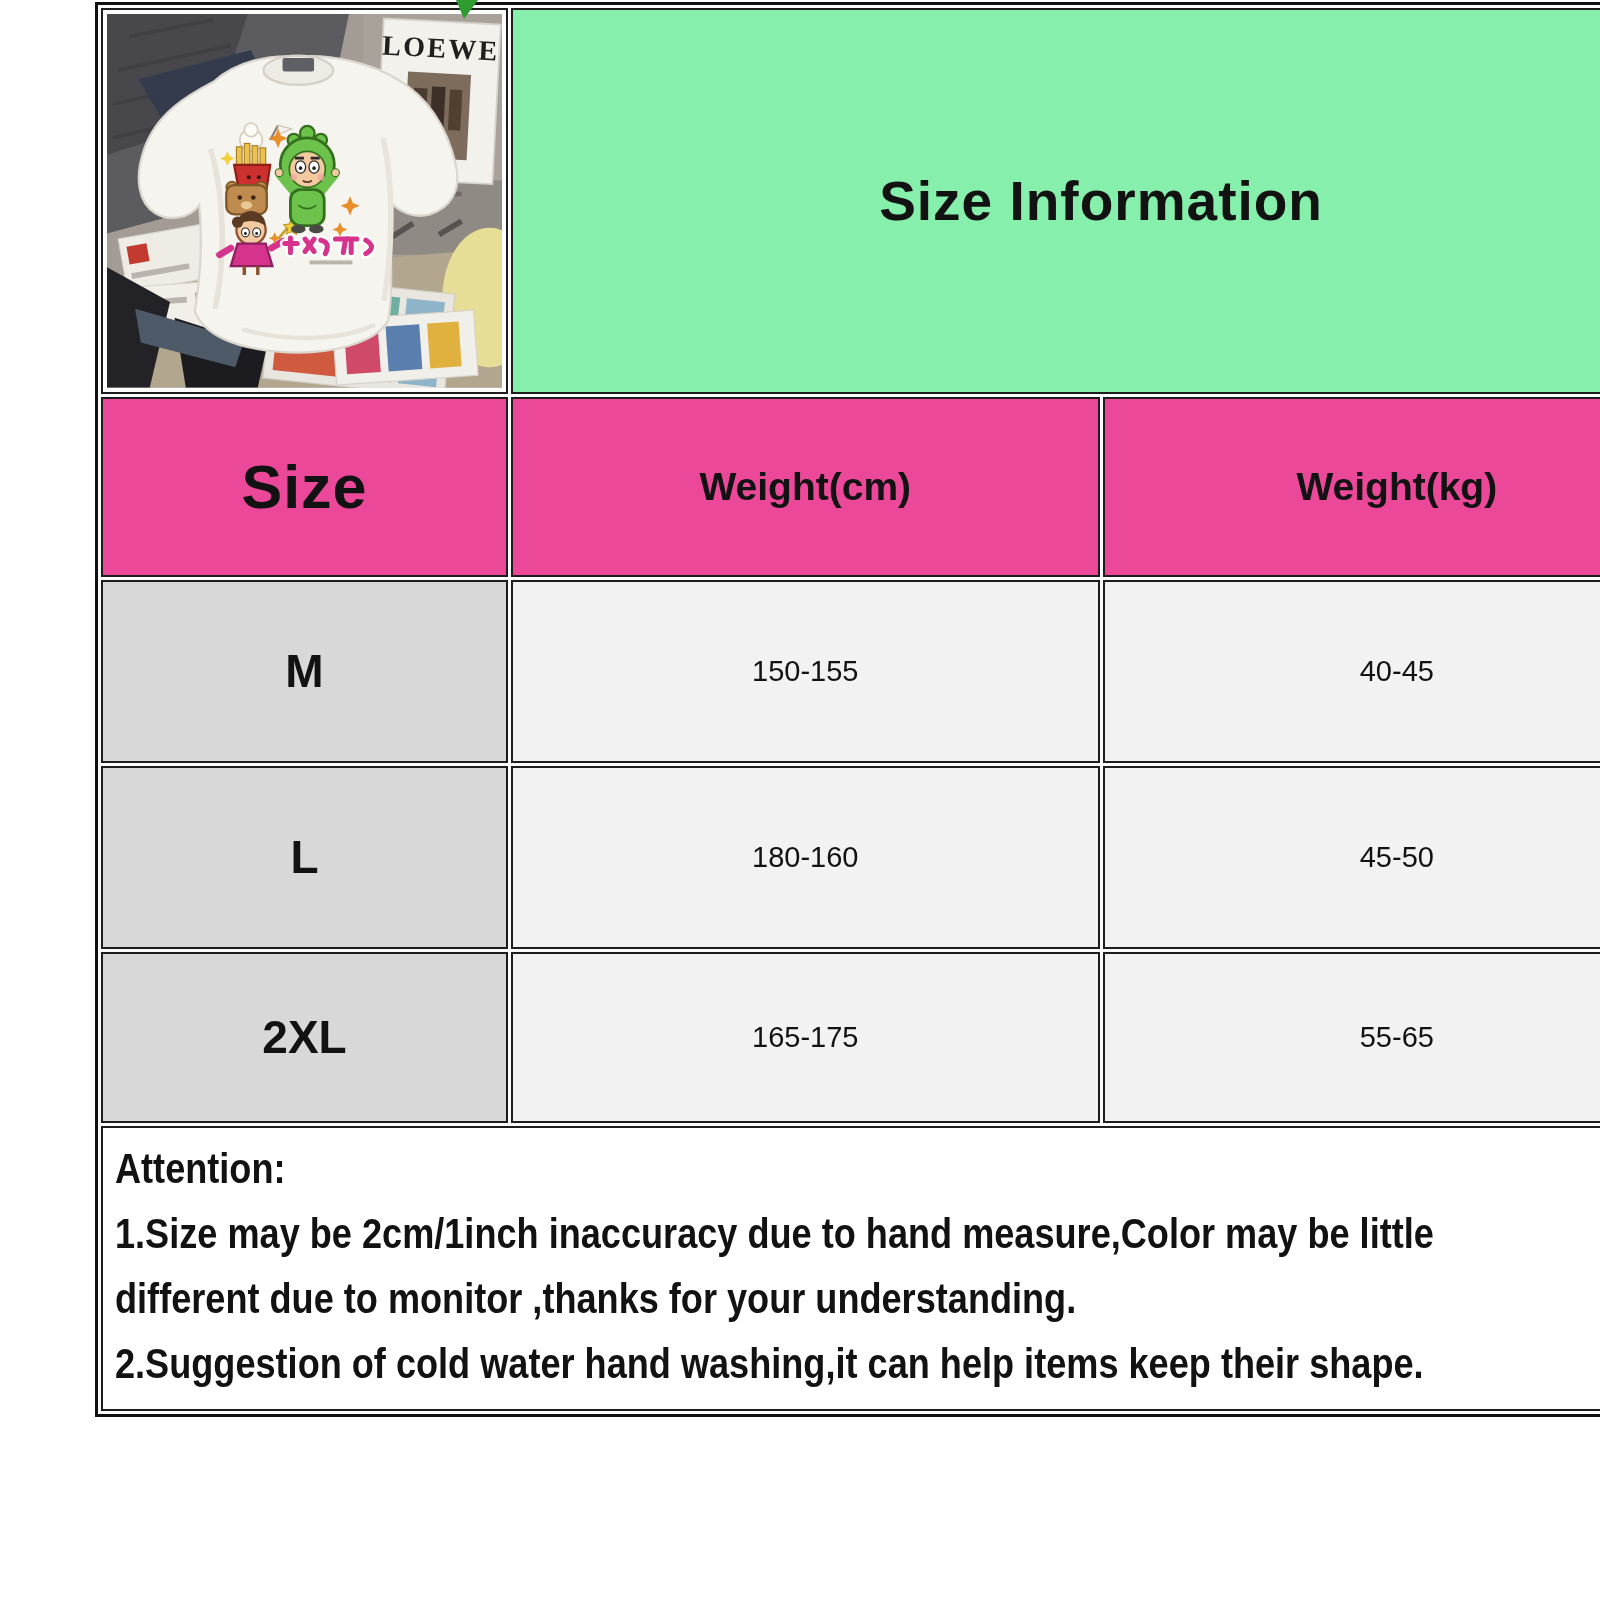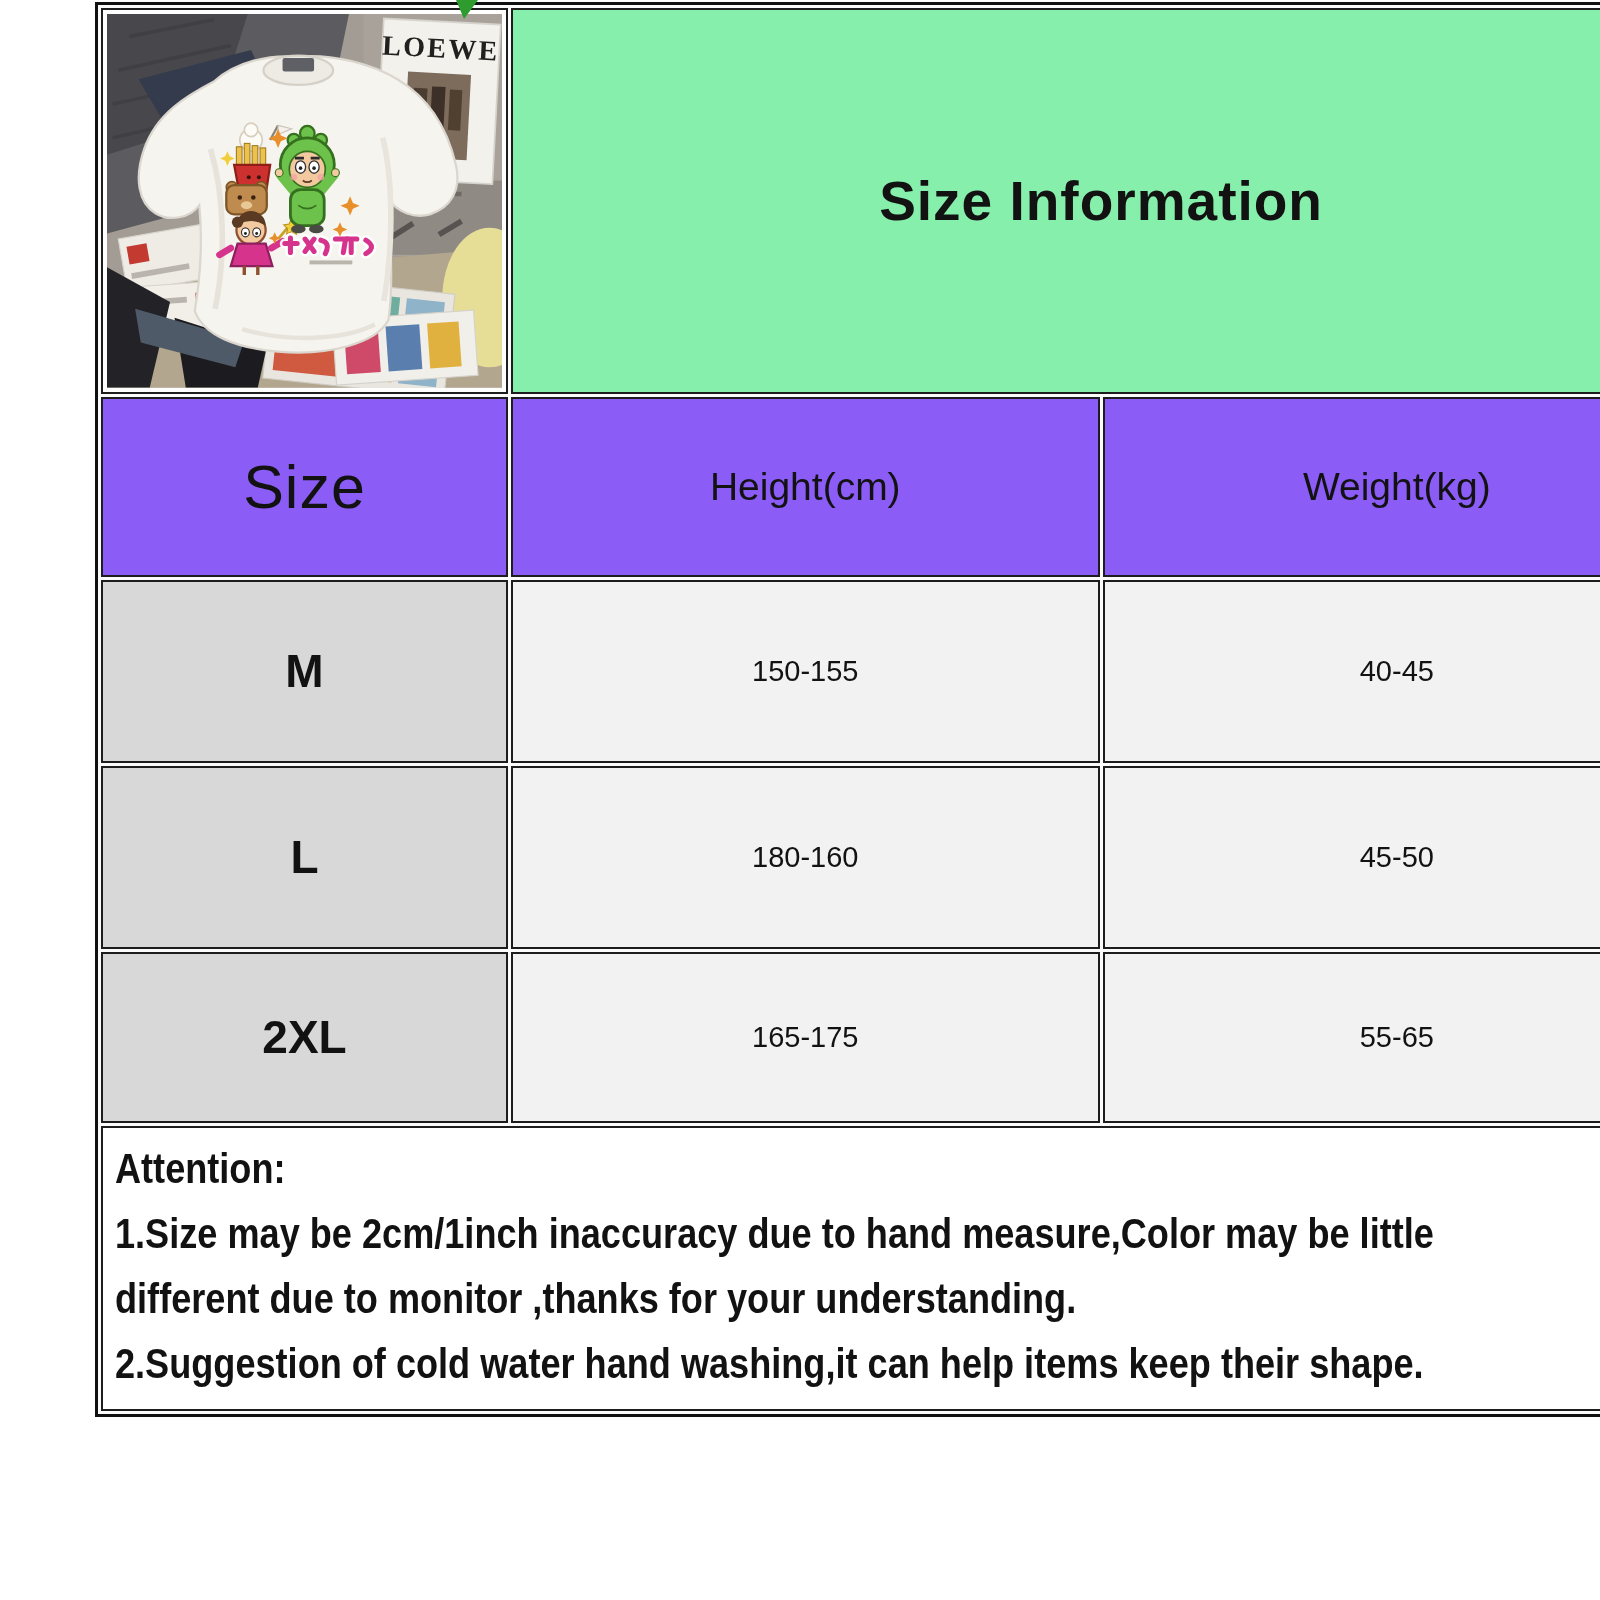--- a/index.html
+++ b/index.html
@@ -12,21 +12,21 @@
     border-collapse:separate;border-spacing:3px;
     background:#fbfbfb;border:3px solid #101010;table-layout:fixed;
   }
   td{
     border:2px solid #1d1d1d;
     text-align:center;vertical-align:middle;overflow:hidden;
   }
   .photo-cell{background:#ffffff;padding:4px;}
   .photo-cell svg{display:block;width:100%;height:100%;}
   .title-cell{background:#86efac;font-size:55px;font-weight:bold;letter-spacing:1px;}
-  .header-cell{background:#8b5cf6;font-weight:normal;font-size:39px;}
+  .header-cell{background:#ec4899;font-weight:bold;font-size:39px;}
   .header-size{font-size:61px;letter-spacing:1px;}
   .label-cell{background:#d8d8d8;font-weight:bold;font-size:46px;}
   .value-cell{background:#f2f2f2;font-size:29px;font-weight:normal;}
   .attention-cell{
     background:#ffffff;text-align:left;vertical-align:top;
     padding:8px 4px 8px 12px;font-size:43px;line-height:65px;font-weight:bold;
   }
   .att-line{white-space:nowrap;transform:scaleX(0.84);transform-origin:0 50%;}
   .green-marker{
     position:absolute;left:456px;top:0;width:0;height:0;z-index:6;
@@ -211,21 +211,21 @@
             <path d="M107,122 l2,4.5 4.5,2 -4.5,2 -2,4.5 -2,-4.5 -4.5,-2 4.5,-2 Z" fill="#f2cf3a"></path>
             <path d="M149,194 l1.6,3.6 3.6,1.6 -3.6,1.6 -1.6,3.6 -1.6,-3.6 -3.6,-1.6 3.6,-1.6 Z" fill="#e88f2a"></path>
           </g>
         </svg>
       </td>
       <td class="title-cell" colspan="2">Size Information</td>
     </tr>
 
     <tr style="height:180px;">
       <td class="header-cell header-size">Size</td>
-      <td class="header-cell">Height(cm)</td>
+      <td class="header-cell">Weight(cm)</td>
       <td class="header-cell">Weight(kg)</td>
     </tr>
 
     <tr style="height:183px;">
       <td class="label-cell">M</td>
       <td class="value-cell">150-155</td>
       <td class="value-cell">40-45</td>
     </tr>
     <tr style="height:183px;">
       <td class="label-cell">L</td>

